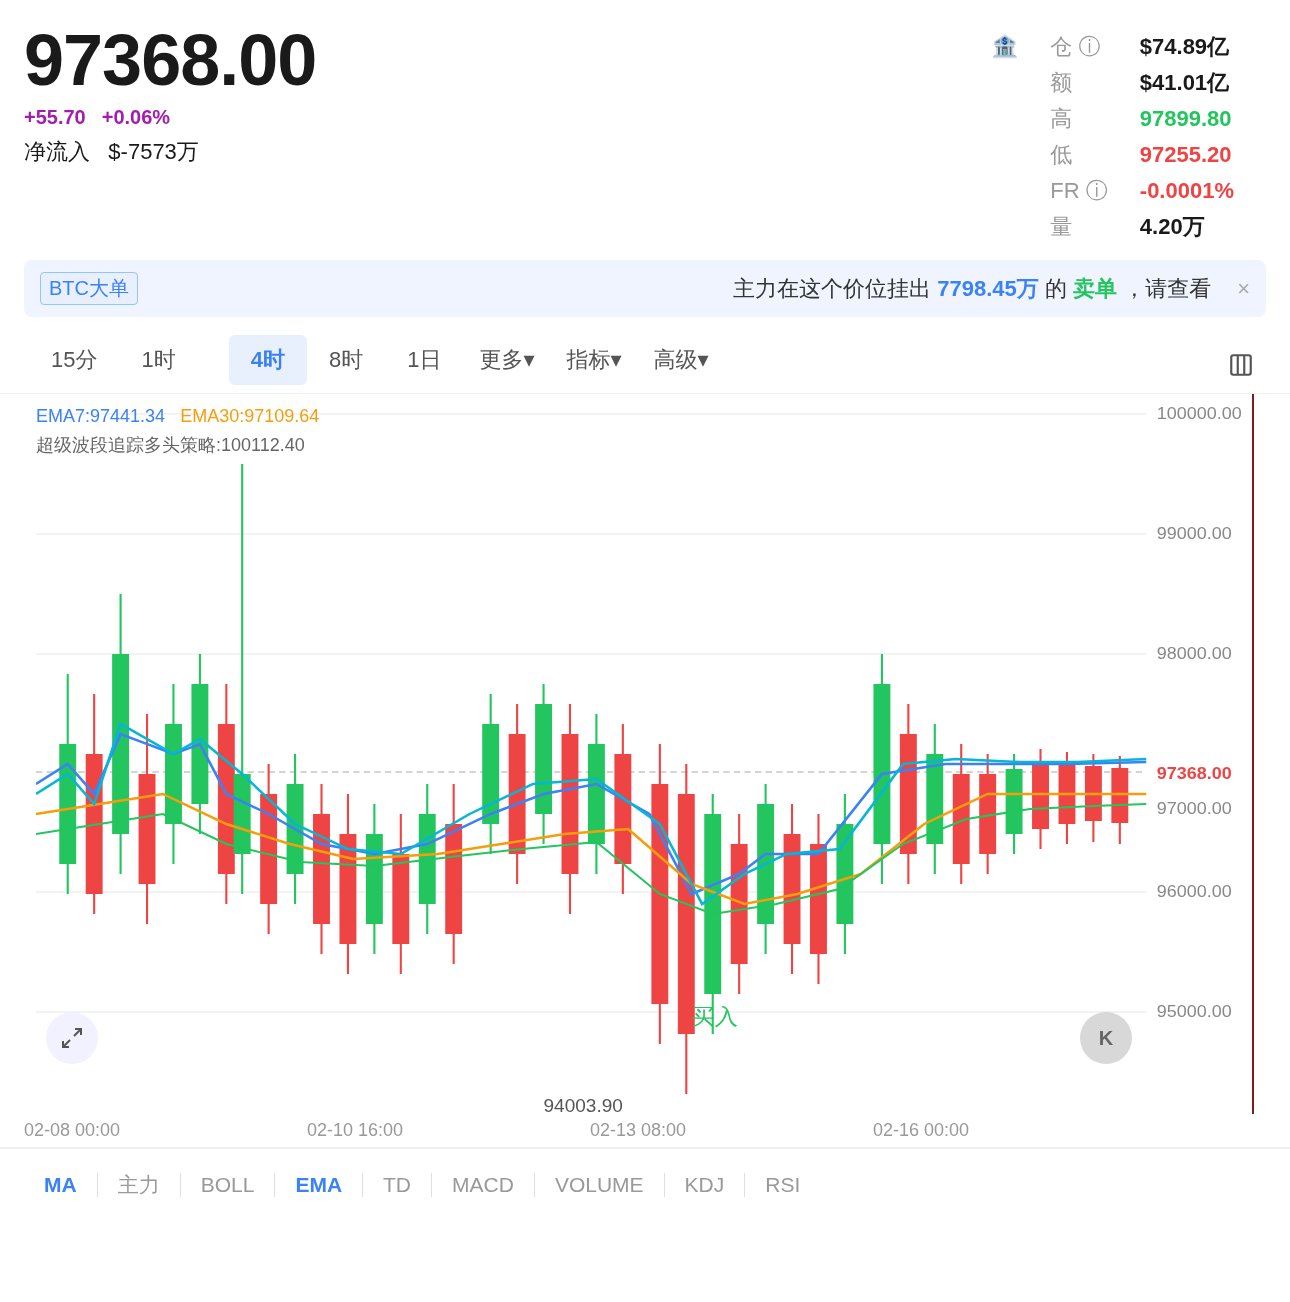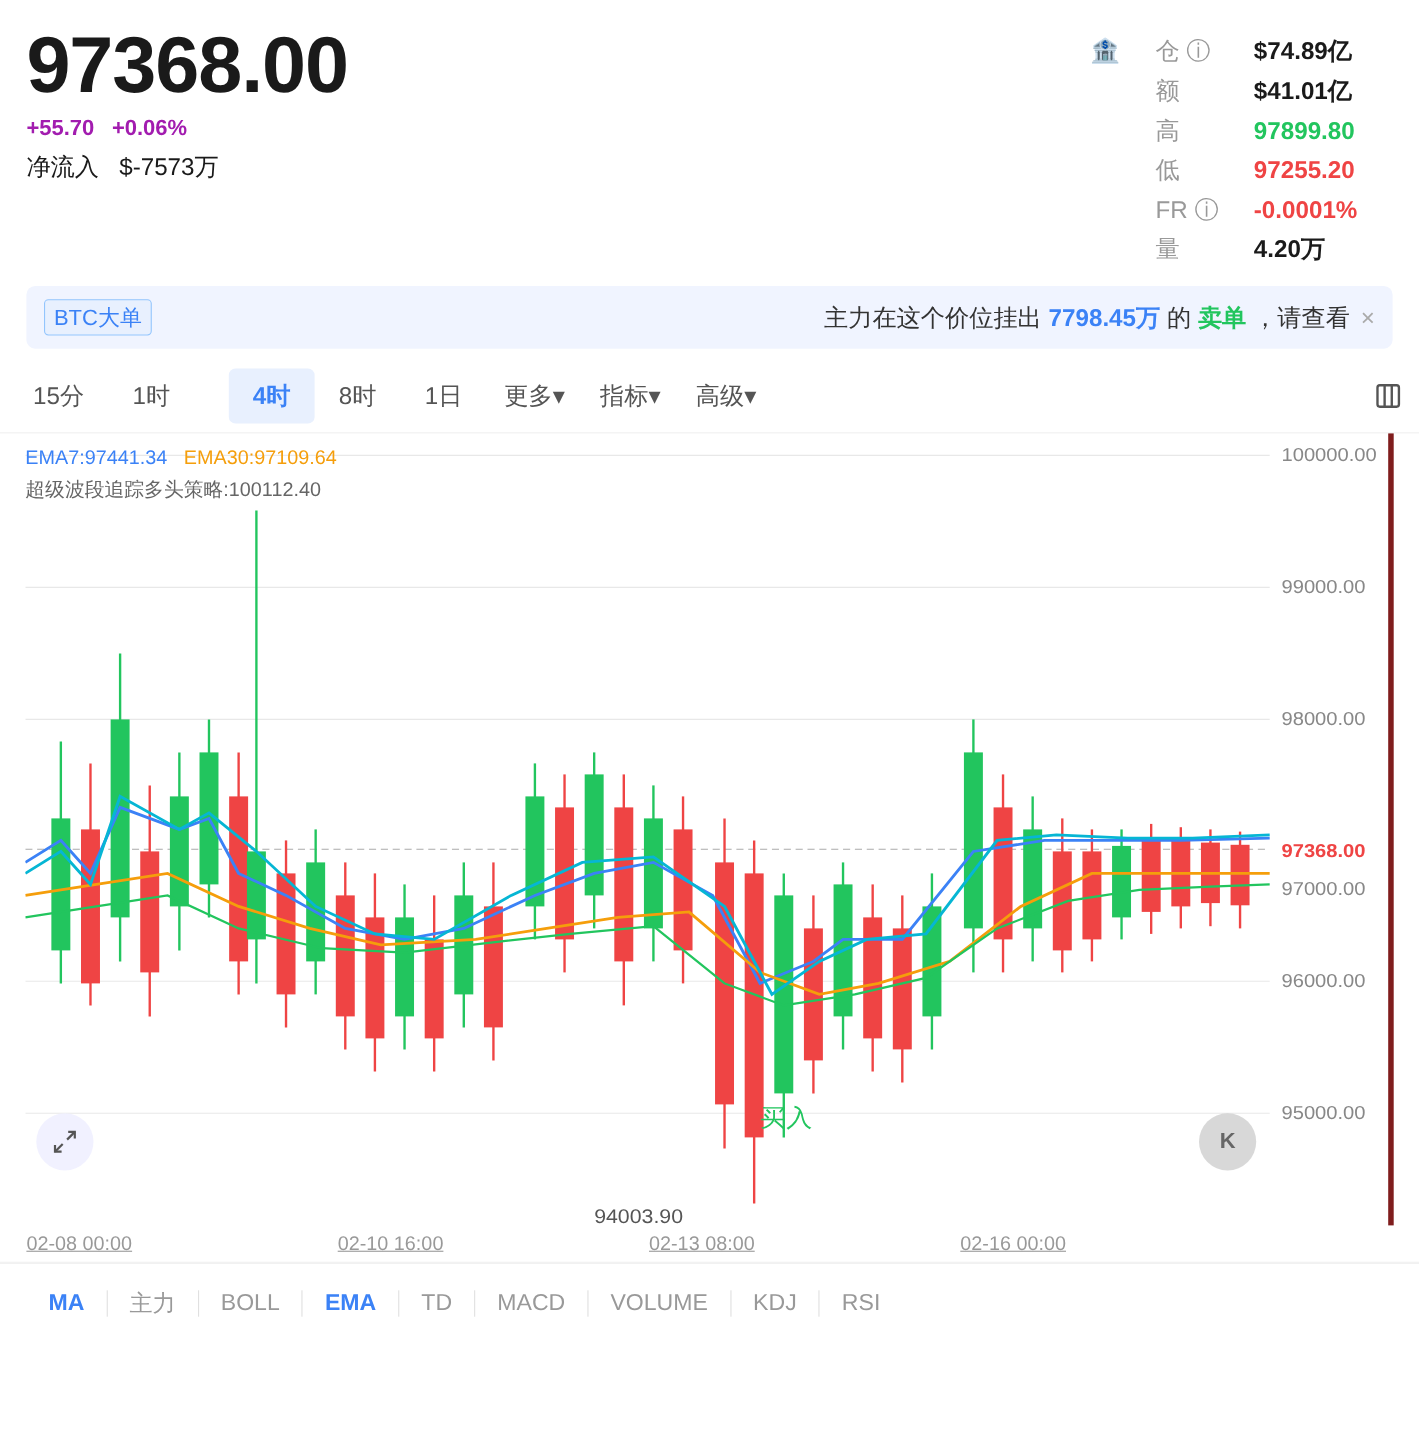--- a/index.html
+++ b/index.html
@@ -75,21 +75,21 @@
     .pr-val.green { color: #22c55e; }
     .pr-val.red { color: #ef4444; }
 
     .alert-banner {
       margin: 10px 24px;
       background: #f0f4ff;
       border-radius: 8px;
       padding: 12px 16px;
       display: flex;
       align-items: center;
-      gap: 10px;
+      gap: 26px;
       font-size: 22px;
     }
 
     .alert-tag {
       background: #e8f0fe;
       color: #3b82f6;
       border: 1px solid #93c5fd;
       border-radius: 4px;
       padding: 2px 8px;
       font-size: 20px;
@@ -106,22 +106,22 @@
     .alert-text .sell { color: #22c55e; font-weight: 600; }
 
     .alert-close {
       color: #aaa;
       font-size: 22px;
       cursor: pointer;
     }
 
     .timeframe-bar {
       display: flex;
-      align-items: center;
-      padding: 8px 8px;
+      align-items: flex-end;
+      padding: 8px 29px;
       gap: 0;
       border-bottom: 1px solid #f0f0f0;
     }
 
     .tf-item {
       padding: 10px 22px;
       font-size: 22px;
       color: #555;
       cursor: pointer;
       border-radius: 6px;
@@ -148,23 +148,23 @@
       height: 40px;
       display: flex;
       align-items: center;
       justify-content: center;
       color: #555;
       cursor: pointer;
     }
 
     .chart-area {
       position: relative;
-      margin: 0 23px;
+      margin: 0 36px;
       height: 720px;
-      border-right: 5px solid #7f1d1d;
+      border-right: 2px solid #7f1d1d;
     }
 
     .chart-indicators {
       position: absolute;
       top: 8px;
       left: 0;
       font-size: 18px;
       line-height: 1.6;
       z-index: 10;
     }
@@ -207,21 +207,20 @@
       color: #555;
     }
 
     .time-axis {
       display: flex;
       justify-content: space-between;
       padding: 6px 24px 6px 24px;
       font-size: 18px;
       color: #999;
       border-bottom: 1px solid #f0f0f0;
-      text-decoration: underline;
     }
 
     .indicator-bar {
       display: flex;
       align-items: center;
       padding: 14px 24px;
       gap: 0;
       border-top: 1px solid #f0f0f0;
     }
 

